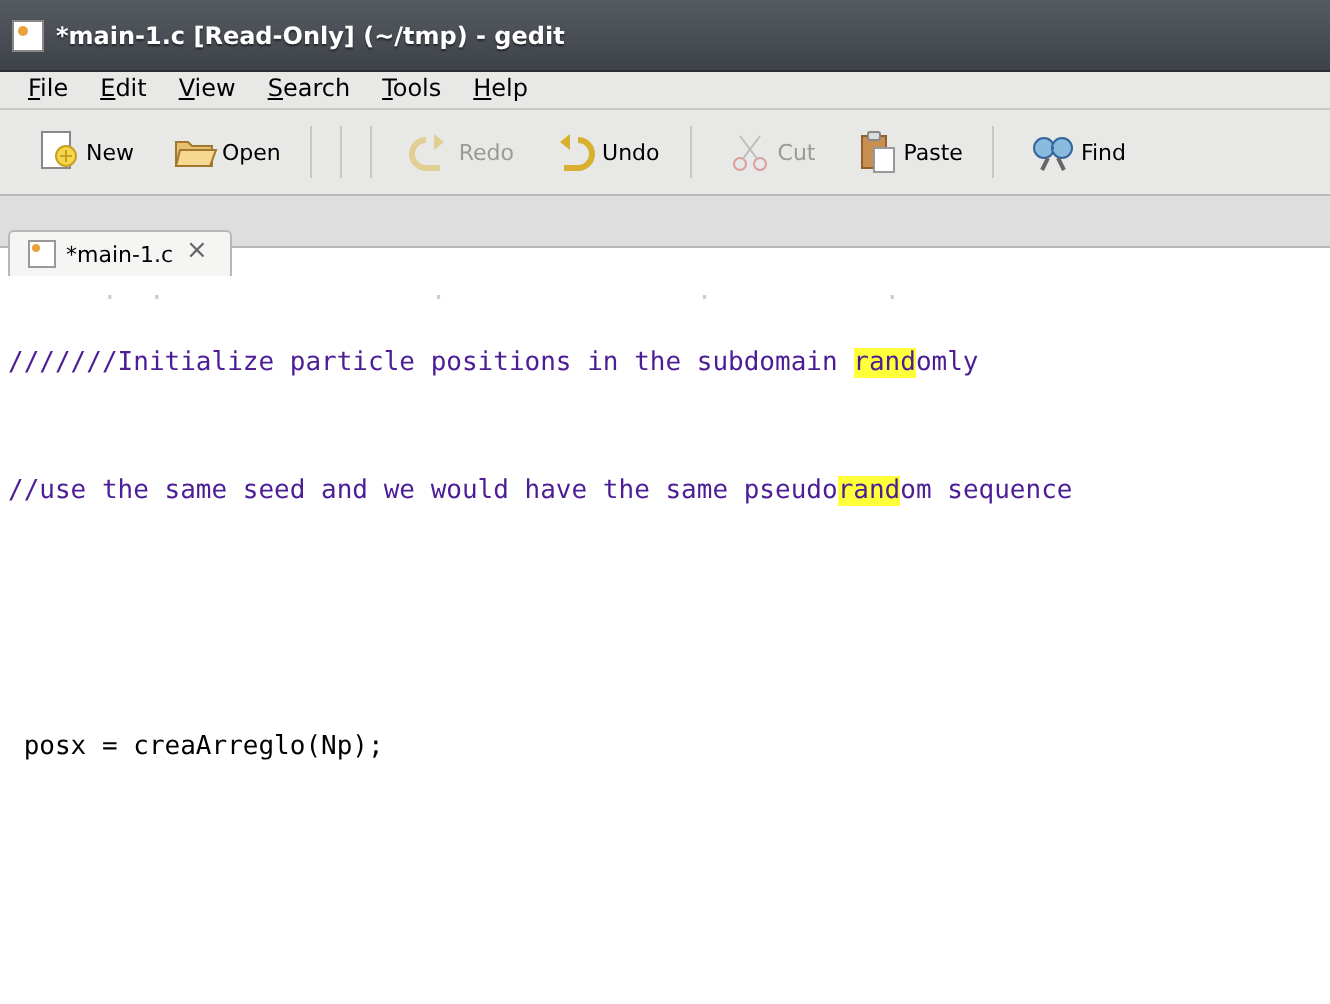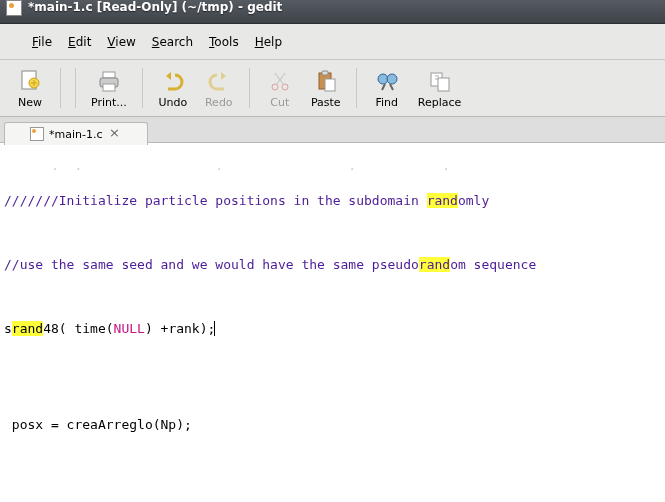--- a/index.html
+++ b/index.html
@@ -1,32 +1,32 @@
 <!DOCTYPE html>
 <html><head>
 <meta charset="utf-8">
 <style>
 *{box-sizing:border-box;margin:0;padding:0}
 body{font-family:"DejaVu Sans",sans-serif;font-size:12px;background:#e8e8e6;width:665px;height:502px;overflow:hidden}
-.titlebar{background:linear-gradient(#565a61,#3e4249);color:#fff;height:24px;display:flex;padding:0 6px;border-bottom:1px solid #2a2d32}
+.titlebar{background:linear-gradient(#565a61,#3e4249);color:#fff;height:36px;display:flex;align-items:center;padding:0 6px;border-bottom:1px solid #2a2d32}
 .titlebar-icon{width:16px;height:16px;margin-right:6px;background:#fff;border:1px solid #888;position:relative}
 .titlebar-icon::after{content:"";position:absolute;top:2px;left:2px;width:5px;height:5px;background:#e8a33d;border-radius:50%}
 .titlebar-text{font-weight:bold;font-size:12px;text-shadow:0 1px 1px rgba(0,0,0,.5)}
-.menubar{background:#e8e8e6;height:36px;display:flex;align-items:center;padding:0 24px;border-bottom:1px solid #c8c8c6}
+.menubar{background:#e8e8e6;height:19px;display:flex;align-items:flex-end;padding:0 6px;border-bottom:1px solid #c8c8c6}
 .menuitem{padding:3px 8px;cursor:default}
 .u{text-decoration:underline}
 .toolbar{background:#e8e8e6;padding:4px 8px;display:flex;gap:2px;border-bottom:1px solid #b8b8b6}
-.tbtn{display:flex;flex-direction:column;align-items:center;justify-content:flex-end;padding:2px 6px;border:1px solid transparent;border-radius:2px;cursor:default;min-width:44px}
+.tbtn{display:flex;align-items:center;justify-content:flex-end;padding:2px 6px;border:1px solid transparent;border-radius:2px;cursor:default;min-width:44px}
 .tbtn .ic{width:28px;height:28px;display:flex;align-items:center;justify-content:center}
 .tbtn .lbl{font-size:11px;margin-top:1px}
 .tbtn.dis .lbl{color:#9a9a98}
 .tbtn.dis .ic svg{opacity:.45}
 .sep{width:1px;background:#c8c8c6;margin:4px 6px}
 .tabbar{background:#dedede;border-bottom:1px solid #b8b8b6;height:26px;display:flex;align-items:flex-end;padding:0 4px}
-.tab{background:#f5f5f3;border:1px solid #b8b8b6;border-bottom:none;border-radius:3px 3px 0 0;padding:4px 25px;display:flex;align-items:center;gap:5px;font-size:11px;position:relative;top:3px}
+.tab{background:#f5f5f3;border:1px solid #b8b8b6;border-bottom:none;border-radius:3px 3px 0 0;padding:4px 9px;display:flex;align-items:center;gap:5px;font-size:11px;position:relative;top:15px}
 .tab-icon{width:14px;height:14px;background:#fff;border:1px solid #999;position:relative}
 .tab-icon::after{content:"";position:absolute;top:1px;left:1px;width:4px;height:4px;background:#e8a33d;border-radius:50%}
 .tab-close{width:14px;height:14px;color:#666;font-size:13px;line-height:12px;text-align:center;border-radius:2px}
 .editor{background:#fff;font-family:"DejaVu Sans Mono",monospace;font-size:13px;line-height:16px;padding:2px 4px;white-space:pre;overflow:hidden;height:378px}
 .line{display:block;min-height:16px}
 .c{color:#4c1d95}
 .hl{background:#ffff3a}
 .nl{color:#c71585}
 .cursor{border-right:1px solid #000;margin-left:-1px}
 .dim{color:#ccc}
@@ -52,50 +52,49 @@
   <div class="tbtn">
       <div class="ic">
         <svg width="24" height="24">
           <rect x="4" y="2" width="14" height="18" fill="#fff" stroke="#888"></rect>
           <circle cx="16" cy="14" r="5" fill="#f6d74c" stroke="#c8a020"></circle>
           <path d="M16 11v6M13 14h6" stroke="#c8a020"></path>
         </svg>
       </div>
       <div class="lbl">New</div>
     </div>
-  <div class="sep"></div>
-  <div class="sep"></div>
   <div class="tbtn">
       <div class="ic">
         <svg width="24" height="24">
-          <rect x="6" y="3" width="12" height="6" fill="#fff" stroke="#999"></rect>
-          <rect x="3" y="9" width="18" height="9" rx="2" fill="#ccc" stroke="#888"></rect>
-          <rect x="6" y="15" width="12" height="7" fill="#fff" stroke="#999"></rect>
+          <path d="M3 7h6l2 2h10v10H3z" fill="#e8c070" stroke="#a07830"></path>
+          <path d="M5 11h18l-3 8H3z" fill="#f6d890" stroke="#a07830"></path>
         </svg>
       </div>
-      <div class="lbl">Print...</div>
+      <div class="lbl">Open</div>
     </div>
   <div class="sep"></div>
+  <div class="sep"></div>
+  <div class="sep"></div>
+  <div class="tbtn dis">
+      <div class="ic">
+        <svg width="24" height="24">
+          <path d="M10 6a7 7 0 0 0 0 14h7" fill="none" stroke="#d8b030" stroke-width="3"></path>
+          <path d="M14 3l5 4-5 4z" fill="#d8b030"></path>
+        </svg>
+      </div>
+      <div class="lbl">Redo</div>
+    </div>
   <div class="tbtn">
       <div class="ic">
         <svg width="24" height="24">
           <path d="M14 6a7 7 0 0 1 0 14H7" fill="none" stroke="#d8b030" stroke-width="3"></path>
           <path d="M10 3l-5 4 5 4z" fill="#d8b030"></path>
         </svg>
       </div>
       <div class="lbl">Undo</div>
-    </div>
-  <div class="tbtn dis">
-      <div class="ic">
-        <svg width="24" height="24">
-          <path d="M10 6a7 7 0 0 0 0 14h7" fill="none" stroke="#d8b030" stroke-width="3"></path>
-          <path d="M14 3l5 4-5 4z" fill="#d8b030"></path>
-        </svg>
-      </div>
-      <div class="lbl">Redo</div>
     </div>
   <div class="sep"></div>
   <div class="tbtn dis">
       <div class="ic">
         <svg width="24" height="24">
           <circle cx="7" cy="18" r="3" fill="none" stroke="#c44"></circle>
           <circle cx="17" cy="18" r="3" fill="none" stroke="#c44"></circle>
           <path d="M8 16L17 4M16 16L7 4" stroke="#888"></path>
         </svg>
       </div>
@@ -116,47 +115,36 @@
       <div class="ic">
         <svg width="24" height="24">
           <circle cx="8" cy="10" r="5" fill="#8bd" stroke="#369"></circle>
           <circle cx="17" cy="10" r="5" fill="#8bd" stroke="#369"></circle>
           <path d="M12 10h1" stroke="#369"></path>
           <path d="M10 15l-3 6M15 15l3 6" stroke="#666" stroke-width="2"></path>
         </svg>
       </div>
       <div class="lbl">Find</div>
     </div>
-  <div class="tbtn">
-      <div class="ic">
-        <svg width="24" height="24">
-          <rect x="3" y="4" width="11" height="13" fill="#fff" stroke="#999"></rect>
-          <rect x="10" y="9" width="11" height="13" fill="#fff" stroke="#999"></rect>
-          <path d="M7 7h4M7 10h4" stroke="#aaa"></path>
-        </svg>
-      </div>
-      <div class="lbl">Replace</div>
-    </div>
 </div>
 
 <div class="tabbar">
   <div class="tab">
     <div class="tab-icon"></div>
     <span>*main-1.c</span>
     <div class="tab-close">×</div>
   </div>
 </div>
 
 <div class="editor">
 <span class="line dim">      ·  ·                 ·                ·           ·</span>
 <span class="line"><span class="c">///////Initialize particle positions in the subdomain </span><span class="c hl">rand</span><span class="c">omly</span></span>
 <span class="line"> </span>
 <span class="line"><span class="c">//use the same seed and we would have the same pseudo</span><span class="c hl">rand</span><span class="c">om sequence</span></span>
 <span class="line"> </span>
-<span class="line"><span>s</span><span class="hl">rand</span><span>48( time(</span><span class="nl">NULL</span><span>) +rank);</span><span class="cursor"></span></span>
 <span class="line"> </span>
 <span class="line"> </span>
 <span class="line"> posx = creaArreglo(Np);</span>
 
 
 
 
 
 
 

